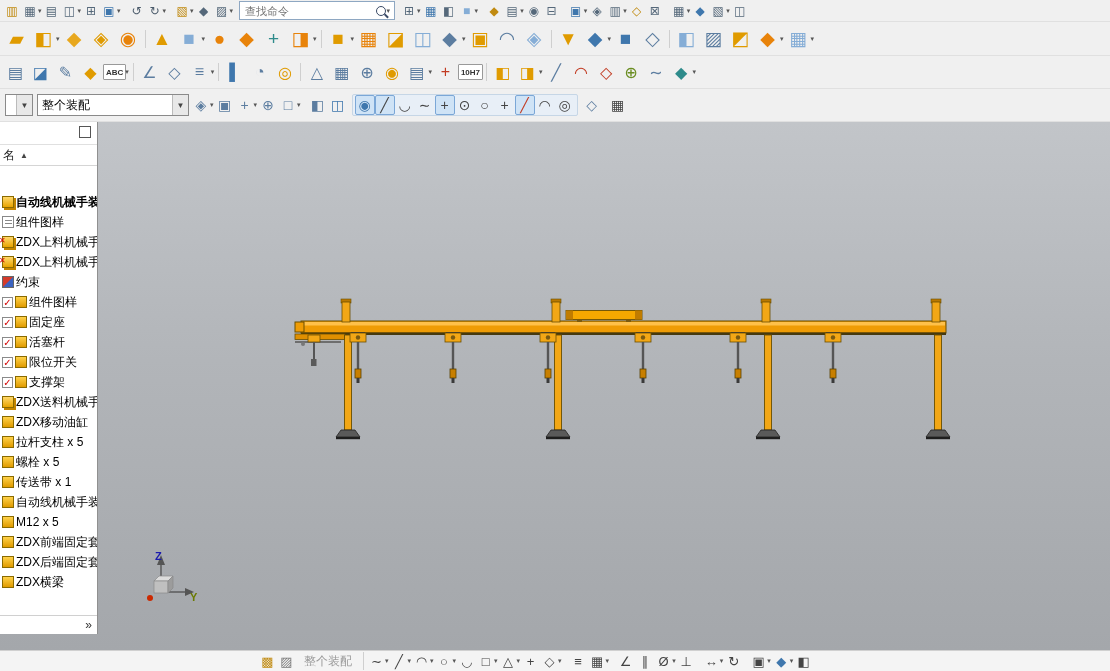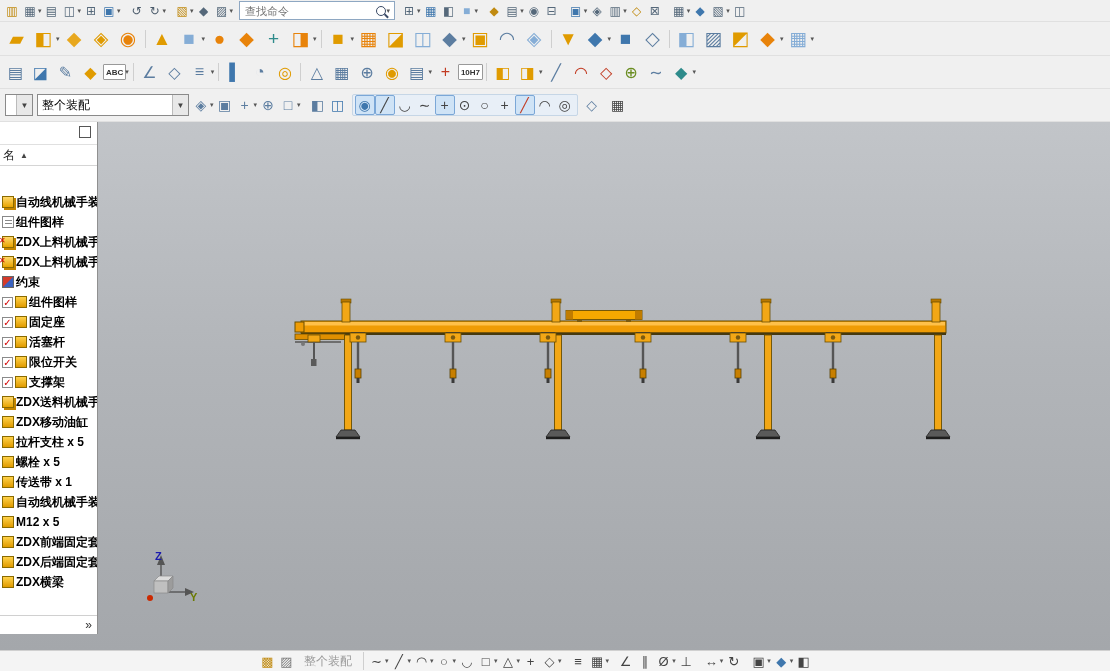--- a/index.html
+++ b/index.html
@@ -40,21 +40,21 @@
 
   
   #main{flex:1;display:flex;background:linear-gradient(180deg,#c2c5c9 0%,#b2b5b9 45%,#a4a7ab 100%);position:relative;overflow:hidden;}
   #sidebar{width:97px;height:512px;background:#fff;border-right:1px solid #909090;display:flex;flex-direction:column;flex:none;}
   #sb-top{height:22px;border-bottom:1px solid #e0e0e0;position:relative;flex:none;}
   #sb-top .winbtn{position:absolute;right:6px;top:4px;width:10px;height:10px;border:1px solid #555;background:#fff;}
   #sb-header{height:20px;border-bottom:1px solid #d5d5d5;display:flex;align-items:center;gap:5px;padding-left:3px;font-size:12px;color:#222;flex:none;}
   #sb-header .sort{font-size:8px;color:#444;}
   #sb-tree{flex:1;overflow:hidden;padding-top:26px;}
   .titem{height:20px;display:flex;align-items:center;gap:2px;padding-left:2px;white-space:nowrap;overflow:hidden;}
-  .titem .ilabel{font-size:12px;color:#000;font-weight:bold;}
+  .titem .ilabel{font-size:12px;color:#000;}
   .titem.bold .ilabel{font-weight:bold;}
   .chk{width:11px;height:11px;border:1px solid #8a8a8a;background:#fff;color:#d40000;font-size:10px;line-height:9px;text-align:center;font-weight:bold;flex:none;box-sizing:border-box;}
   .pic{width:12px;height:12px;flex:none;position:relative;box-sizing:border-box;}
   .pic.part{background:linear-gradient(180deg,#ffd24a,#e09b00);border:1px solid #8a6a00;}
   .pic.asm{background:linear-gradient(180deg,#ffd86a,#e8a300);border:1px solid #8a6a00;box-shadow:2px 2px 0 #c28400;}
   .pic.sheet{background:#fff;border:1px solid #888;}
   .pic.sheet::after{content:"";position:absolute;left:2px;top:3px;width:7px;height:1px;background:#888;box-shadow:0 3px 0 #888;}
   .pic.constraint{background:linear-gradient(135deg,#d43a2a 48%,#3a62c0 52%);border:1px solid #666;}
   .redmark{position:absolute;left:-4px;top:-1px;color:#d40000;font-size:8px;font-weight:bold;}
   #sb-bottom{height:18px;border-top:1px solid #d0d0d0;display:flex;align-items:center;justify-content:flex-end;padding-right:5px;font-size:12px;color:#333;flex:none;}

